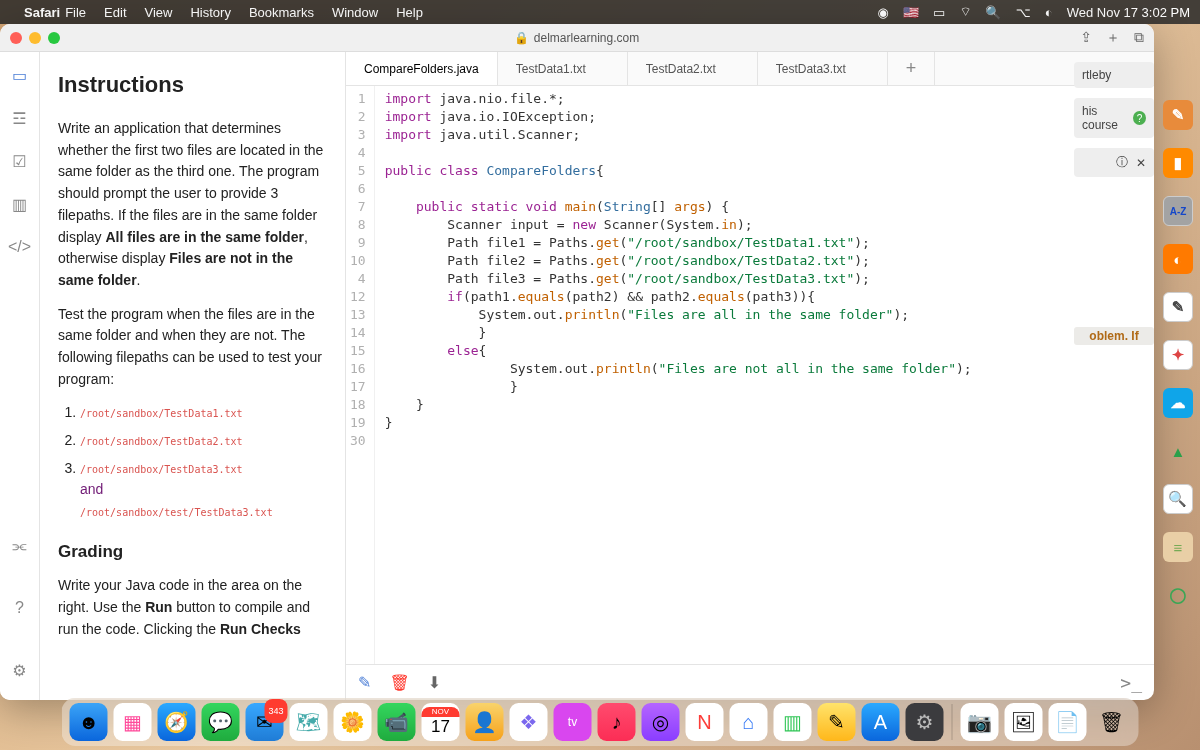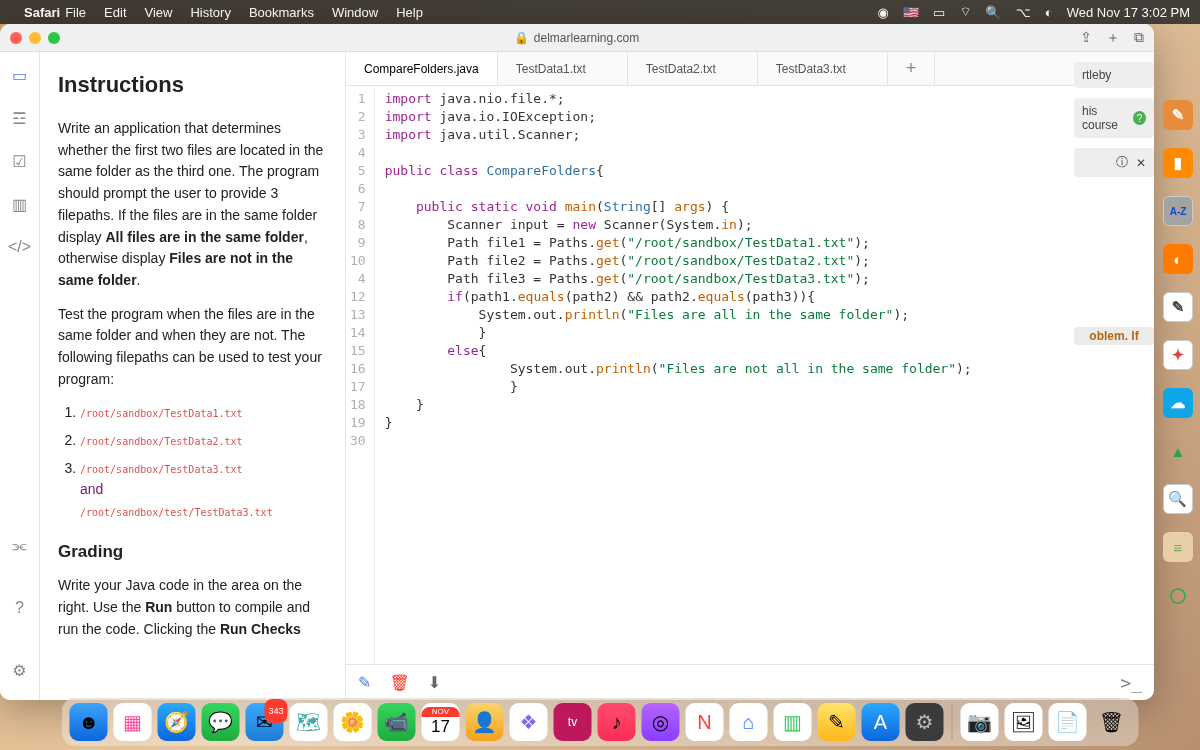--- a/index.html
+++ b/index.html
@@ -227,21 +227,21 @@
     <div class="app" style="background: linear-gradient(rgb(56, 168, 255), rgb(31, 124, 214));">✉<div class="badge">343</div></div>
     <div class="app" style="background: rgb(255, 255, 255); color: rgb(68, 170, 170);">🗺</div>
     <div class="app" style="background: rgb(255, 255, 255); color: rgb(255, 119, 204);">🌼</div>
     <div class="app" style="background: linear-gradient(rgb(52, 214, 94), rgb(31, 171, 62));">📹</div>
     <div class="app calendar" style="background: rgb(255, 255, 255);">
       <div class="mon">NOV</div>
       <div class="day">17</div>
     </div>
     <div class="app" style="background: linear-gradient(rgb(249, 211, 107), rgb(246, 161, 26));">👤</div>
     <div class="app" style="background: rgb(255, 255, 255); color: rgb(123, 104, 238);">❖</div>
-    <div class="app" style="background: #be185d; color: rgb(255, 255, 255); font-size: 12px;">tv</div>
+    <div class="app" style="background: #d946ef; color: rgb(255, 255, 255); font-size: 12px;">tv</div>
     <div class="app" style="background: linear-gradient(rgb(255, 75, 110), rgb(252, 45, 85));">♪</div>
     <div class="app" style="background: linear-gradient(rgb(181, 101, 255), rgb(138, 61, 255));">◎</div>
     <div class="app" style="background: rgb(255, 255, 255); color: rgb(252, 61, 57);">N</div>
     <div class="app" style="background: rgb(255, 255, 255); color: rgb(52, 120, 246);">⌂</div>
     <div class="app" style="background: rgb(255, 255, 255); color: rgb(52, 199, 89);">▥</div>
     <div class="app" style="background: linear-gradient(rgb(255, 227, 107), rgb(255, 183, 26));">✎</div>
     <div class="app" style="background: linear-gradient(rgb(42, 169, 255), rgb(10, 102, 220)); color: rgb(255, 255, 255);">A</div>
     <div class="app" style="background: rgb(59, 59, 62); color: rgb(187, 187, 187);">⚙</div>
     <div class="divider"></div>
     <div class="app" style="background: rgb(255, 255, 255);">📷</div>

